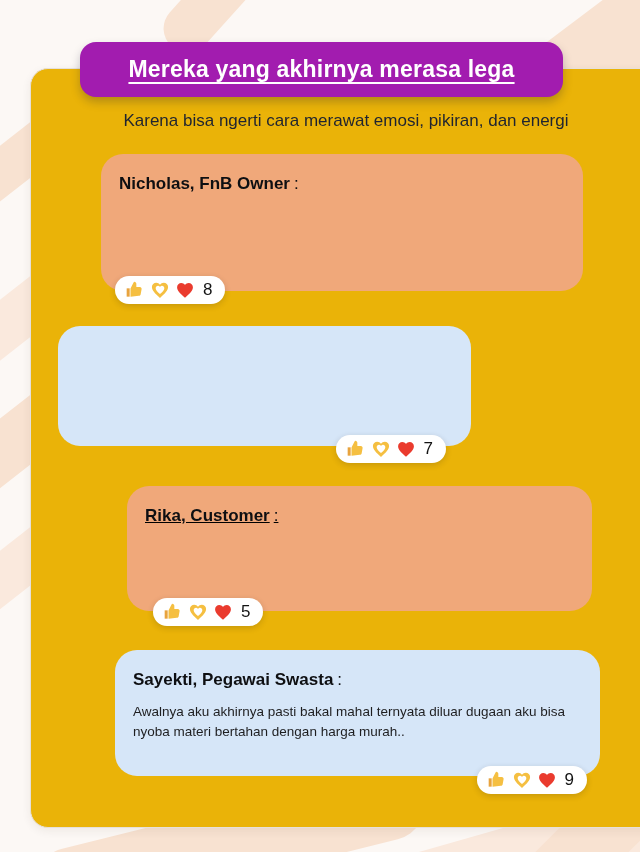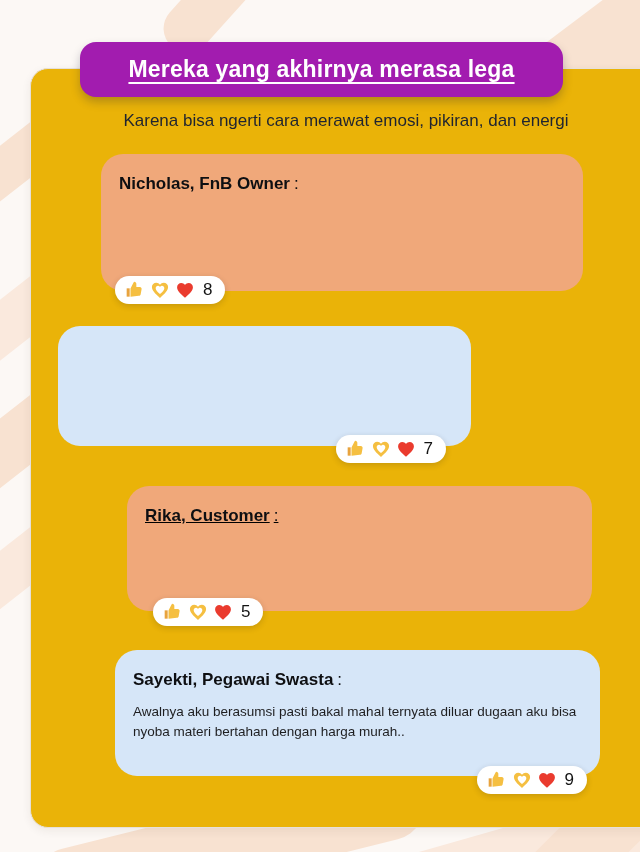--- a/index.html
+++ b/index.html
@@ -203,21 +203,21 @@
           </svg>
       </span>
       <span class="reaction-count">5</span>
     </div>
   </div>
 
   <div class="bubble blue b4">
     <div class="bubble-title">
       <span>Sayekti, Pegawai Swasta</span><span class="colon">:</span>
     </div>
-    <div class="bubble-text">Awalnya aku berasumsi pasti bakal mahal ternyata diluar dugaan aku bisa nyoba materi bertahan dengan harga murah..</div>
+    <div class="bubble-text">Awalnya aku akhirnya pasti bakal mahal ternyata diluar dugaan aku bisa nyoba materi bertahan dengan harga murah..</div>
     <div class="reaction-pill p4">
       <span>
         <svg width="20" height="20" viewBox="0 0 24 24">
             <path d="M2 10h3.6v10H2z" fill="#E8A33D"></path>
             <path d="M6.6 20V10.3l3.5-7.1c.35-.75 1.15-1.15 1.9-.95.95.25 1.6 1.1 1.6 2.05v4.2h4.3c1.3 0 2.25 1.2 2 2.45l-1.15 6.3c-.2 1.05-1.1 1.75-2.15 1.75z" fill="#F5BF41"></path>
           </svg>
       </span>
       <span>
         <svg width="20" height="20" viewBox="0 0 24 24">
             <path d="M12 21.5C6 16.3 2.3 12.6 2.3 8.5c0-3 2.4-5.2 5.2-5.2 1.8 0 3.5 1 4.5 2.4 1-1.4 2.7-2.4 4.5-2.4 2.8 0 5.2 2.2 5.2 5.2 0 4.1-3.7 7.8-9.7 13z" fill="#F5BF41"></path>

